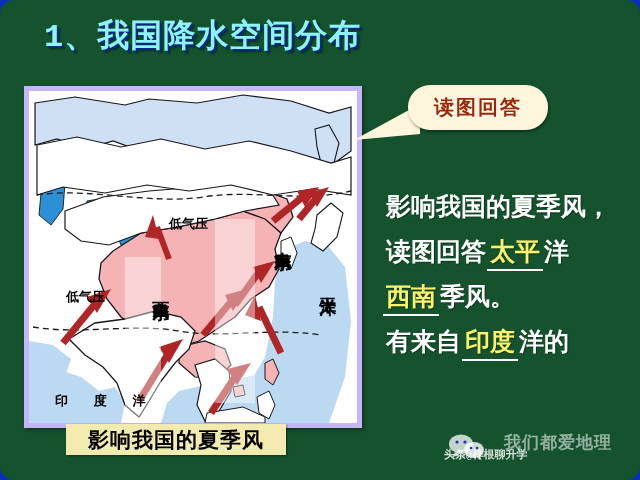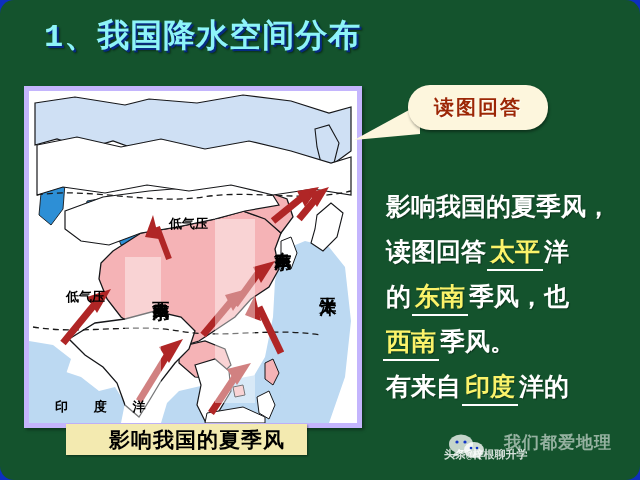--- a/index.html
+++ b/index.html
@@ -51,21 +51,21 @@
     font-size: 13px;
     line-height: 1.02;
     white-space: pre;
   }
   .maplabel.vert {
     writing-mode: vertical-rl;
     text-orientation: upright;
     font-size: 17px;
     letter-spacing: 1px;
   }
-  .maplabel.spread { letter-spacing: 9px; margin-top: 6px; }
+  .maplabel.spread { letter-spacing: 9px; }
 
   
   #callout {
     position: absolute;
     left: 408px;
     top: 85px;
     width: 140px;
     height: 45px;
     background: #fdf6dd;
     border-radius: 22px;
@@ -117,21 +117,20 @@
     position: absolute;
     left: 66px;
     top: 424px;
     width: 220px;
     height: 31px;
     background: #f3eab0;
     display: flex;
     align-items: center;
     justify-content: center;
     box-shadow: 1px 1px 2px rgba(0,0,0,.4);
-    padding-left: 21px;
   }
   #caption-text {
     color: #000;
     font-weight: bold;
     font-size: 21px;
     letter-spacing: 1px;
   }
 
   
   #wm { position: absolute; left: 440px; top: 428px; width: 196px; height: 46px; }
@@ -257,23 +256,20 @@
   <div id="callout">
     <span id="callout-text">读图回答</span>
   </div>
 
   <div id="qtext">
     <div class="ln">
       <span>影响我国的夏季风，</span>
     </div>
     <div class="ln">
       <span>读图回答</span><span class="blank">太平</span><span>洋</span>
-    </div>
-    <div class="ln">
-      <span>的</span><span class="blank">东南</span><span>季风，也</span>
     </div>
     <div class="ln indent">
       <span class="blank">西南</span><span>季风。</span>
     </div>
     <div class="ln">
       <span>有来自</span><span class="blank">印度</span><span>洋的</span>
     </div>
   </div>
 
   <div id="caption">

